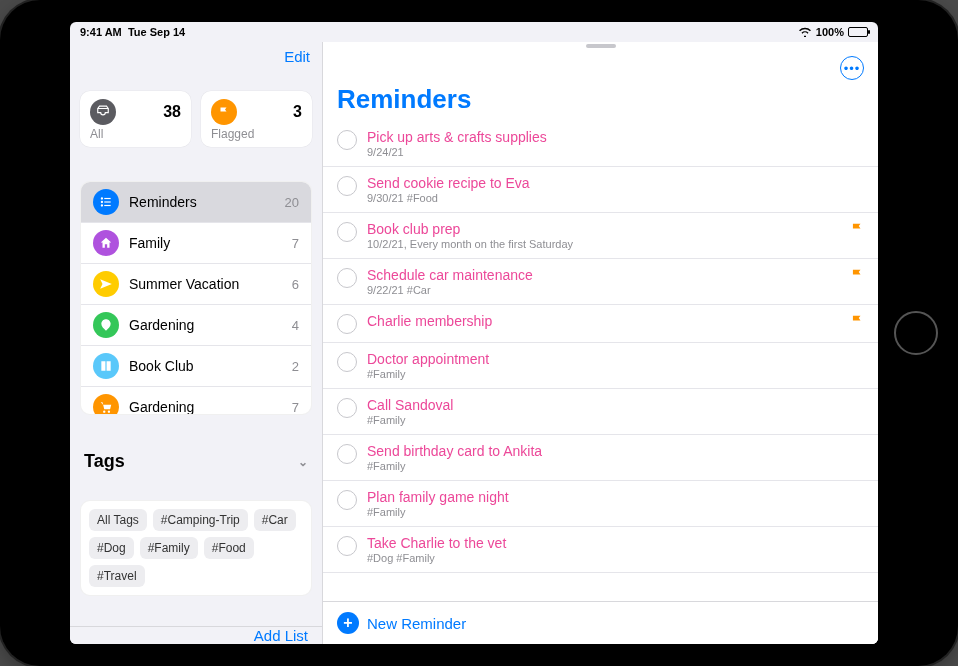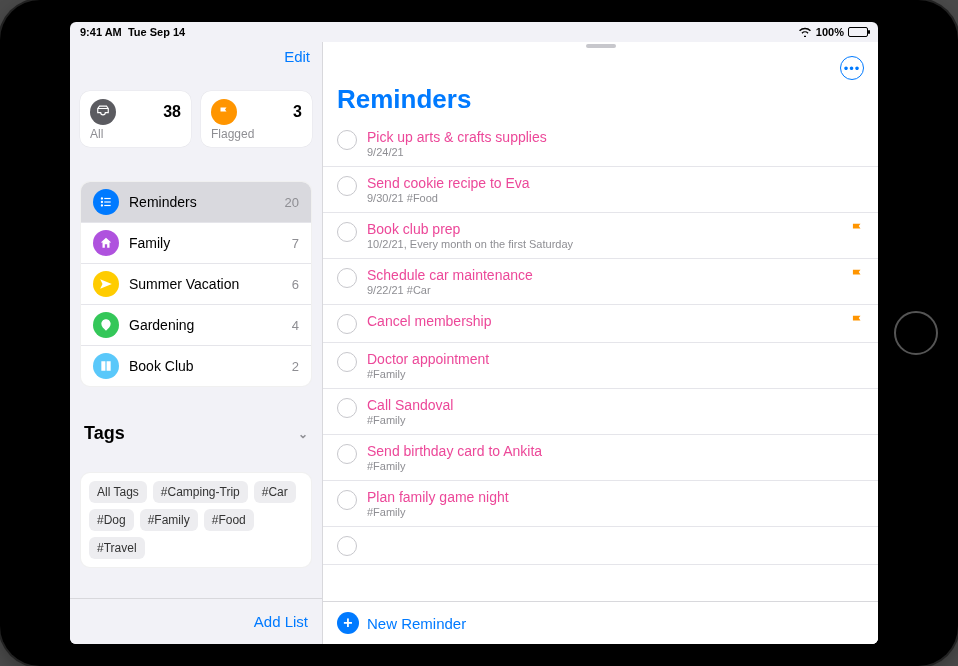--- a/index.html
+++ b/index.html
@@ -29,21 +29,21 @@
   .list-row { display:flex; align-items:center; gap:10px; padding:7px 12px; border-bottom:.5px solid #e5e5ea; font-size:14px; cursor:pointer; }
   .list-row:last-child { border-bottom:none; }
   .list-row.selected { background:#d9d9de; }
   .list-icon { width:26px; height:26px; border-radius:50%; display:flex; align-items:center; justify-content:center; color:#fff; flex-shrink:0; }
   .list-name { flex:1; }
   .list-count { color:#8e8e93; font-size:13px; }
   .tags-h { display:flex; justify-content:space-between; align-items:center; padding:12px 14px 4px; font-size:18px; font-weight:700; }
   .chev { color:#8e8e93; font-size:12px; }
   .tags-wrap { background:#fff; border-radius:10px; margin:0 10px 6px; padding:8px; display:flex; flex-wrap:wrap; gap:6px; border:.5px solid rgba(0,0,0,.06); }
   .tag { background:#ededf0; border-radius:6px; padding:4px 8px; font-size:12px; color:#333; cursor:pointer; }
-  .sidebar-bottom { margin-top:auto; padding:14px 14px; border-top:.5px solid #d8d8dc; display:flex; justify-content:flex-end; }
+  .sidebar-bottom { margin-top:auto; padding:0 14px; border-top:.5px solid #d8d8dc; display:flex; justify-content:flex-end; }
   .main { flex:1; background:#fff; display:flex; flex-direction:column; position:relative; }
   .main-header { display:flex; justify-content:space-between; align-items:center; padding:6px 14px 2px; }
   .more-btn { width:24px; height:24px; border:1.5px solid #007aff; border-radius:50%; color:#007aff; display:flex; align-items:center; justify-content:center; font-size:13px; letter-spacing:1px; cursor:pointer; }
   .title { font-size:26px; font-weight:700; color:#007aff; padding:2px 14px 6px; }
   .rem-list { flex:1; overflow-y:auto; }
   .rem-row { display:flex; align-items:flex-start; gap:10px; padding:8px 14px; border-bottom:.5px solid #e5e5ea; }
   .rem-circle { width:20px; height:20px; border:1.5px solid #c7c7cc; border-radius:50%; flex-shrink:0; margin-top:1px; cursor:pointer; }
   .rem-body { flex:1; min-width:0; }
   .rem-title { font-size:14px; color:#ec4899; }
   .rem-sub { font-size:11px; color:#8e8e93; margin-top:1px; }
@@ -236,21 +236,21 @@
                 <div class="rem-title">Schedule car maintenance</div>
                 <div class="rem-sub">9/22/21 <span class="rem-tag">#Car</span></div>
               </div>
               <span class="flag"><svg width="14" height="14" viewBox="0 0 24 24" fill="#ff9500">
                   <path d="M5 2v20M5 3h13l-3 4 3 4H5"></path>
                 </svg></span>
             </div>
             <div class="rem-row">
               <span class="rem-circle"></span>
               <div class="rem-body">
-                <div class="rem-title">Cancel membership</div>
+                <div class="rem-title">Charlie membership</div>
               </div>
               <span class="flag"><svg width="14" height="14" viewBox="0 0 24 24" fill="#ff9500">
                   <path d="M5 2v20M5 3h13l-3 4 3 4H5"></path>
                 </svg></span>
             </div>
             <div class="rem-row">
               <span class="rem-circle"></span>
               <div class="rem-body">
                 <div class="rem-title">Doctor appointment</div>
                 <div class="rem-sub rem-tag">#Family</div>
@@ -272,20 +272,24 @@
             </div>
             <div class="rem-row">
               <span class="rem-circle"></span>
               <div class="rem-body">
                 <div class="rem-title">Plan family game night</div>
                 <div class="rem-sub rem-tag">#Family</div>
               </div>
             </div>
             <div class="rem-row">
               <span class="rem-circle"></span>
+              <div class="rem-body">
+                <div class="rem-title">Take Charlie to the vet</div>
+                <div class="rem-sub rem-tag">#Dog #Family</div>
+              </div>
             </div>
           </div>
         <div class="main-bottom">
           <span class="plus-c">+</span>
           <span class="new-rem">New Reminder</span>
         </div>
       </div>
     </div>
   </div>
 </div>

